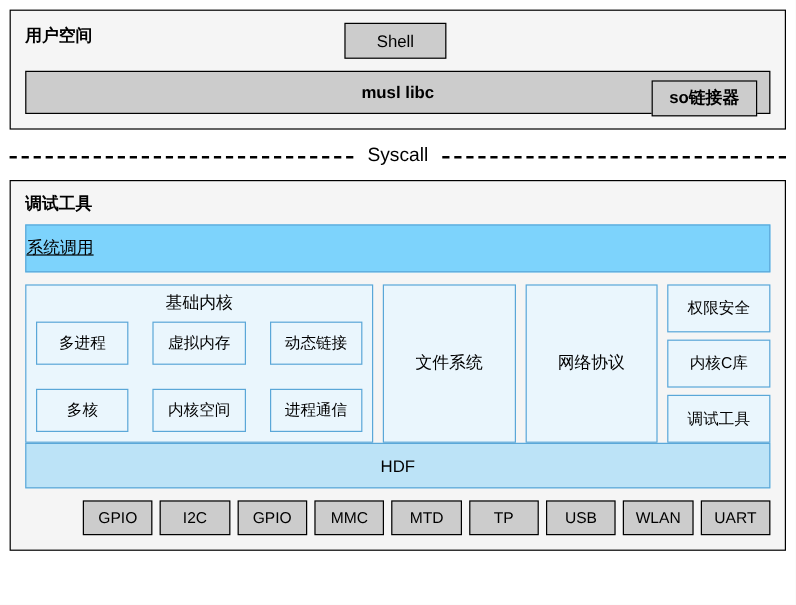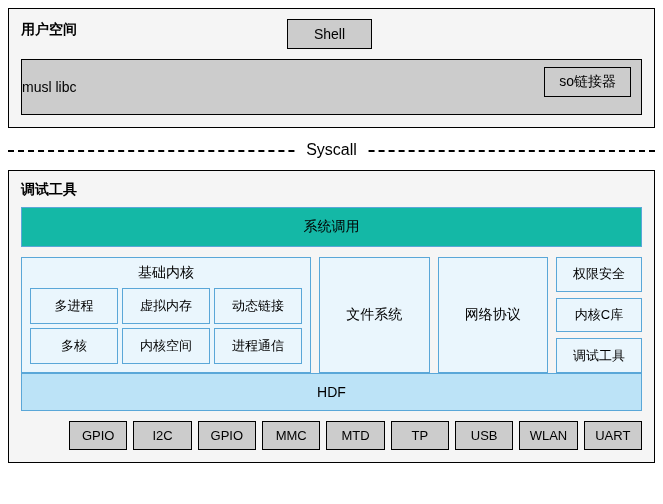--- a/index.html
+++ b/index.html
@@ -30,23 +30,25 @@
   .shell-box {
     border: 1px solid #000;
     background: #cccccc;
     padding: 6px 26px;
     font-size: 14px;
   }
   .libc-row {
     border: 1px solid #000;
     background: #cccccc;
     position: relative;
-    height: 56px;
-    display: flex;
-    align-items: center;
+    height: 36px;
+    display: flex;
+    align-items: center;
+    justify-content: center;
+    font-weight: bold;
   }
   .so-linker {
     position: absolute;
     right: 10px;
     top: 7px;
     border: 1px solid #000;
     background: #cccccc;
     padding: 5px 14px;
     font-size: 14px;
   }
@@ -70,43 +72,44 @@
     z-index: 1;
     font-size: 16px;
   }
   .kernel-box {
     border: 1px solid #000;
     background: #f5f5f5;
     padding: 10px 12px 12px 12px;
   }
   .blue-wide {
     border: 1px solid #5aa7d8;
-    background: #14b8a6;
-    text-align: center;
+    background: #7dd3fc;
+    text-align: left;
     padding: 10px 0;
     margin-bottom: 10px;
+    text-decoration: underline;
   }
   .mid-row {
     display: flex;
     gap: 8px;
   }
   .core-group {
     flex: 0 0 290px;
     border: 1px solid #5aa7d8;
     background: #eaf6fd;
     padding: 6px 8px 8px 8px;
   }
   .core-title {
     text-align: center;
     margin-bottom: 6px;
   }
   .core-grid {
     display: grid;
     grid-template-columns: repeat(3, 1fr);
-    gap: 4px;
+    gap: 20px;
   }
   .core-cell {
     border: 1px solid #5aa7d8;
     background: #eaf6fd;
     text-align: center;
     padding: 8px 0;
     font-size: 13px;
   }
   .tall-box {
     border: 1px solid #5aa7d8;

